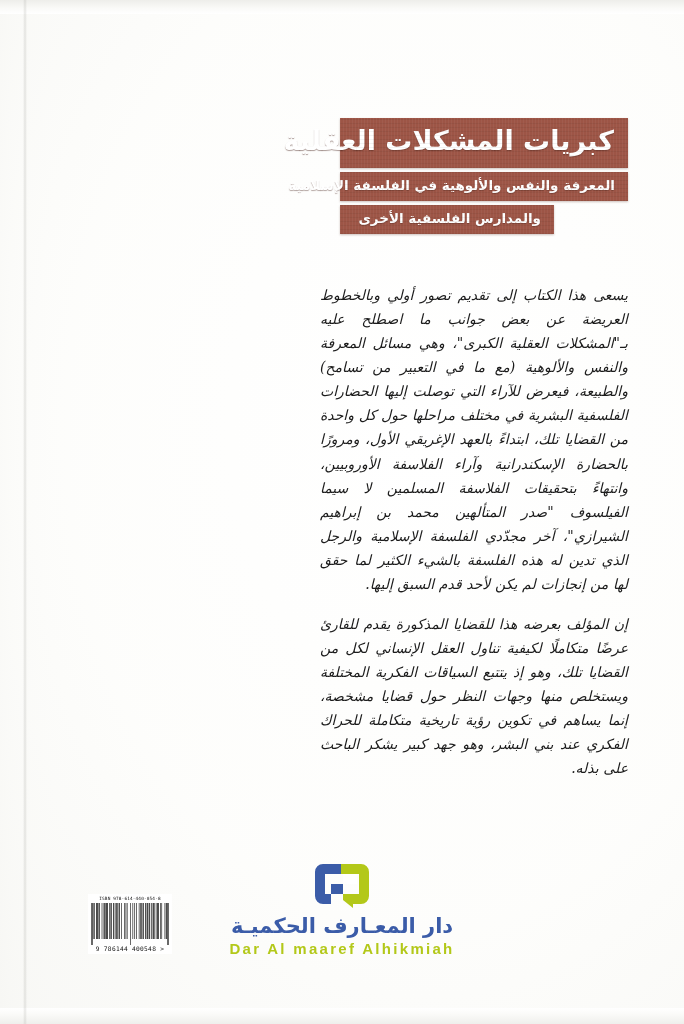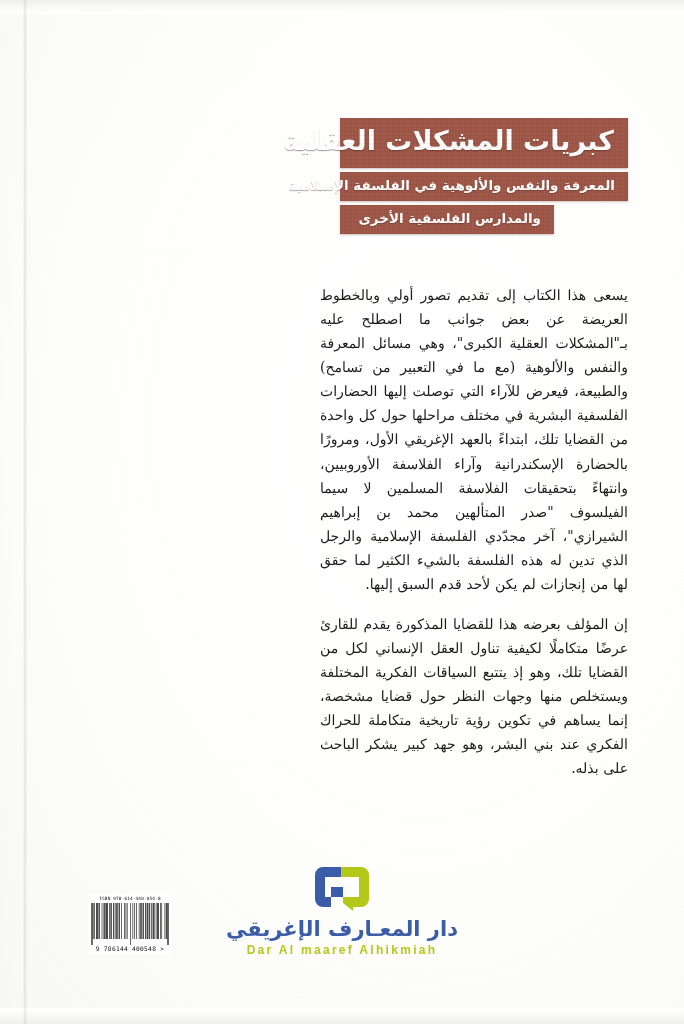--- a/index.html
+++ b/index.html
@@ -86,39 +86,40 @@
   
   #blurb{
     position:absolute;right:56px;top:283px;width:308px;
     text-align:justify;
     text-align-last:right;
     font-family:"DejaVu Serif","Liberation Serif",serif;
     color:#1b1b1b;
     font-size:14px;
     line-height:1.72;
     word-spacing:.3px;
+    font-style:italic;
   }
   #blurb p{margin:0;}
   #blurb p + p{margin-top:16px;}
 
   
   #publisher{
     position:absolute;left:0;right:0;bottom:68px;
     display:flex;flex-direction:column;align-items:center;
   }
   #logo-mark{
     width:58px;height:48px;margin-bottom:6px;
   }
   #publisher-ar{
     font-size:21px;font-weight:700;color:#3b5ca8;
     letter-spacing:.5px;line-height:1;margin-bottom:4px;
     white-space:nowrap;
   }
   #publisher-en{
-    font-size:12px;font-weight:700;color:#b3c819;
+    font-size:15px;font-weight:700;color:#b3c819;
     letter-spacing:2.3px;line-height:1;
     font-family:"Liberation Sans",sans-serif;
     white-space:nowrap;
   }
 
   
   #barcode-block{
     position:absolute;left:88px;bottom:70px;
     width:78px;
     background:#ffffff;
@@ -173,21 +174,21 @@
       <path d="M30 2 H10 A8 8 0 0 0 2 10 V34 A8 8 0 0 0 10 42 H18 V32 H12 V12 H30 Z" fill="#3b5ca8"></path>
 
       <path d="M18 22 H30 V32 H18 Z" fill="#3b5ca8"></path>
 
       <path d="M28 2 H48 A8 8 0 0 1 56 10 V34 A8 8 0 0 1 48 42 H40 V32 H46 V12 H28 Z" fill="#b3c819"></path>
 
       <path d="M30 32 H40 V46 L30 38 Z" fill="#b3c819"></path>
 
       <path d="M30 12 H44 V22 H30 Z" fill="#ffffff"></path>
     </svg>
-    <div id="publisher-ar">دار المعـارف الإغريقي</div>
+    <div id="publisher-ar">دار المعـارف الحكميـة</div>
     <div id="publisher-en">Dar Al maaref Alhikmiah</div>
   </div>
 
   <div id="barcode-block">
     <div id="isbn-text">ISBN 978-614-440-054-8</div>
     <svg id="bars" viewBox="0 0 124 42" preserveAspectRatio="none">
         <rect x="0" y="0" width="1" height="42" fill="#111111"></rect>
         <rect x="2" y="0" width="1" height="42" fill="#111111"></rect>
         <rect x="3" y="0" width="1" height="36" fill="#111111"></rect>
         <rect x="5" y="0" width="1" height="36" fill="#111111"></rect>

